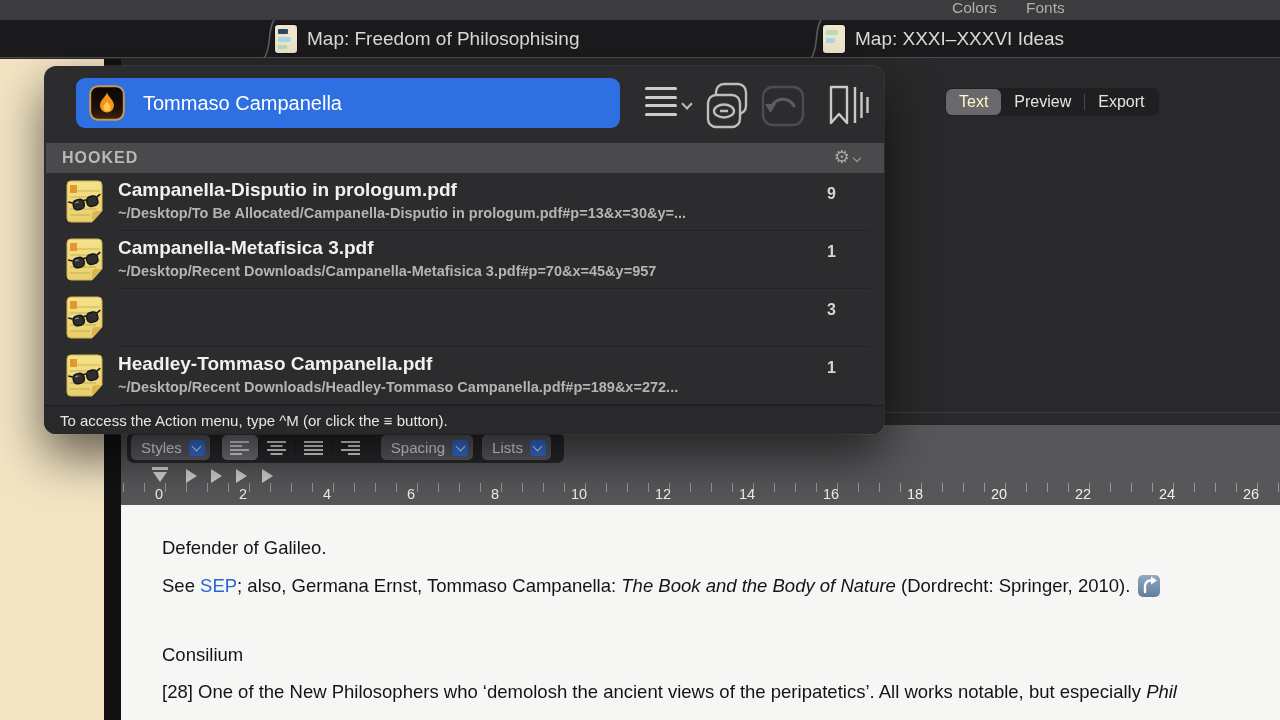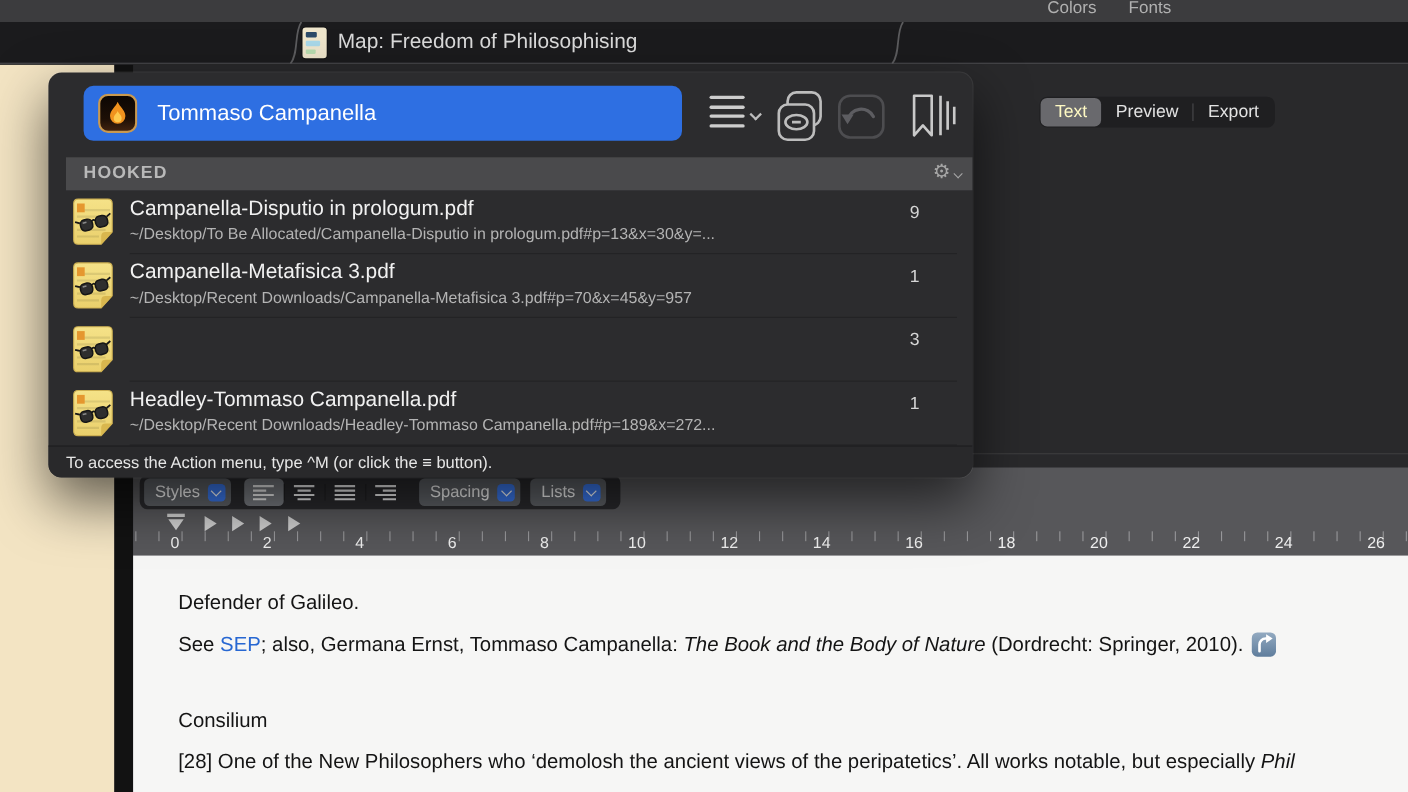--- a/index.html
+++ b/index.html
@@ -62,25 +62,25 @@
 
   
   .popup { position:absolute; left:44px; top:66px; width:840px; height:368px; background:#2c2c2e; border-radius:12px; box-shadow:0 22px 50px rgba(0,0,0,.6), 0 0 0 1px rgba(255,255,255,.10); overflow:hidden; }
   .searchfield { position:absolute; left:32px; top:12px; width:544px; height:50px; background:#2e6fe2; border-radius:9px; display:flex; align-items:center; }
   .searchfield .sftext { margin-left:18px; font-size:20px; color:#fff; }
   .hookicon { width:36px; height:36px; margin-left:13px; border-radius:8px; }
   .pbtn { position:absolute; top:16px; }
   .hamburger { left:601px; top:21px; width:32px; }
   .hamburger i { display:block; width:32px; height:3px; border-radius:2px; background:#cdcdcd; margin-bottom:5.5px; }
   .chev-sm { position:absolute; left:639px; top:34px; width:8px; height:8px; border-right:2px solid #bdbdbd; border-bottom:2px solid #bdbdbd; transform:rotate(45deg); }
-  .hookedband { position:absolute; left:16px; top:77px; width:840px; height:30px; background:#4a4a4c; display:flex; align-items:center; }
+  .hookedband { position:absolute; left:2px; top:77px; width:840px; height:30px; background:#4a4a4c; display:flex; align-items:center; }
   .hookedband .htitle { margin-left:16px; font-size:16px; font-weight:600; letter-spacing:1px; color:#b9b9b9; }
   .gearwrap { position:absolute; right:36px; top:3px; color:#a6a6a6; font-size:18px; }
   .gearchev { position:absolute; right:26px; top:12px; width:6px; height:6px; border-right:1.6px solid #a6a6a6; border-bottom:1.6px solid #a6a6a6; transform:rotate(45deg); }
-  .list { position:absolute; left:0; top:107px; width:840px; }
+  .list { position:absolute; left:0; top:107px; width:840px;font-weight:bold; }
   .row { position:relative; width:840px; height:58px; }
   .row .ric { position:absolute; left:18px; top:6px; }
   .row .rtitle { position:absolute; left:74px; top:6px; font-size:19px; color:#f1f1f1; white-space:nowrap; }
   .row .rpath { position:absolute; left:74px; top:32px; font-size:14.5px; color:#b4b4b4; white-space:nowrap; }
   .row .rcount { position:absolute; right:48px; top:12px; font-size:16px; color:#d6d6d6; }
   .row .rsep { position:absolute; left:74px; right:14px; bottom:0; height:1px; background:#232325; }
   .pfooter { position:absolute; left:0; top:339px; width:840px; height:29px; border-top:1px solid #1d1d1f; background:#29292b; display:flex; align-items:center; }
   .pfooter span { margin-left:16px; font-size:15px; color:#e6e6e6; }
 </style>
 </head>
@@ -101,20 +101,27 @@
       <span class="doc-ico">
         <i style="left:3px;top:4px;width:10px;height:5px;background:#2c4a68"></i>
         <i style="left:3px;top:12px;width:13px;height:5px;background:#a9d8e8"></i>
         <i style="left:3px;top:20px;width:9px;height:4px;background:#b9ddb0"></i>
       </span>
       <span class="label">Map: Freedom of Philosophising</span>
     </div>
     <svg class="tabsep" style="left:809px" viewBox="0 0 14 38">
         <path d="M12 0 C5 10 10 28 2 38" stroke="#5c5c5e" stroke-width="1.6" fill="none"></path>
       </svg>
+    <div class="tab" style="left:823px">
+      <span class="doc-ico">
+        <i style="left:3px;top:5px;width:12px;height:5px;background:#b9ddb0"></i>
+        <i style="left:3px;top:13px;width:9px;height:5px;background:#a9d8e8"></i>
+      </span>
+      <span class="label">Map: XXXI–XXXVI Ideas</span>
+    </div>
   </div>
 
   <div class="beige"></div>
   <div class="blackstrip"></div>
   <div class="canvas"></div>
   <div class="hline"></div>
 
   <div class="segctl">
     <div class="seg sel">Text</div>
     <div class="seg">Preview</div>

